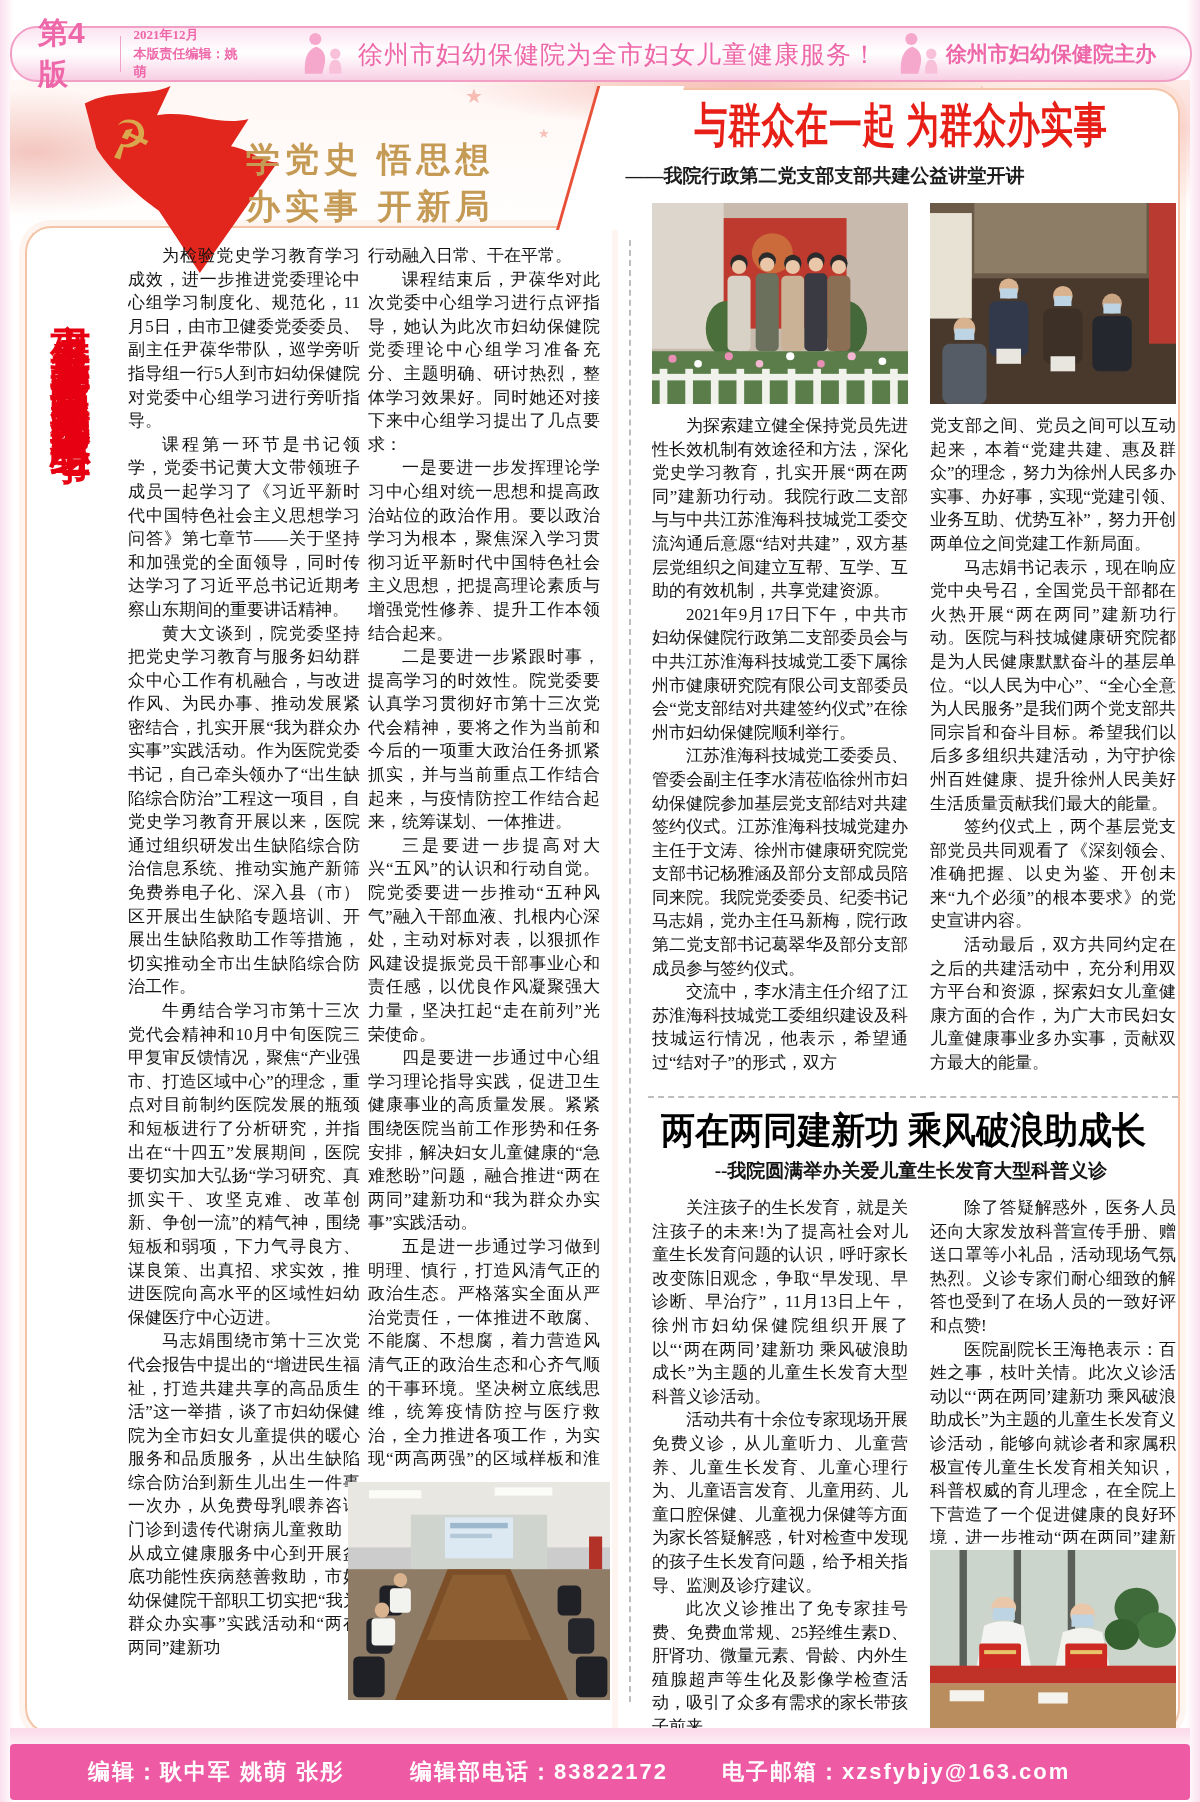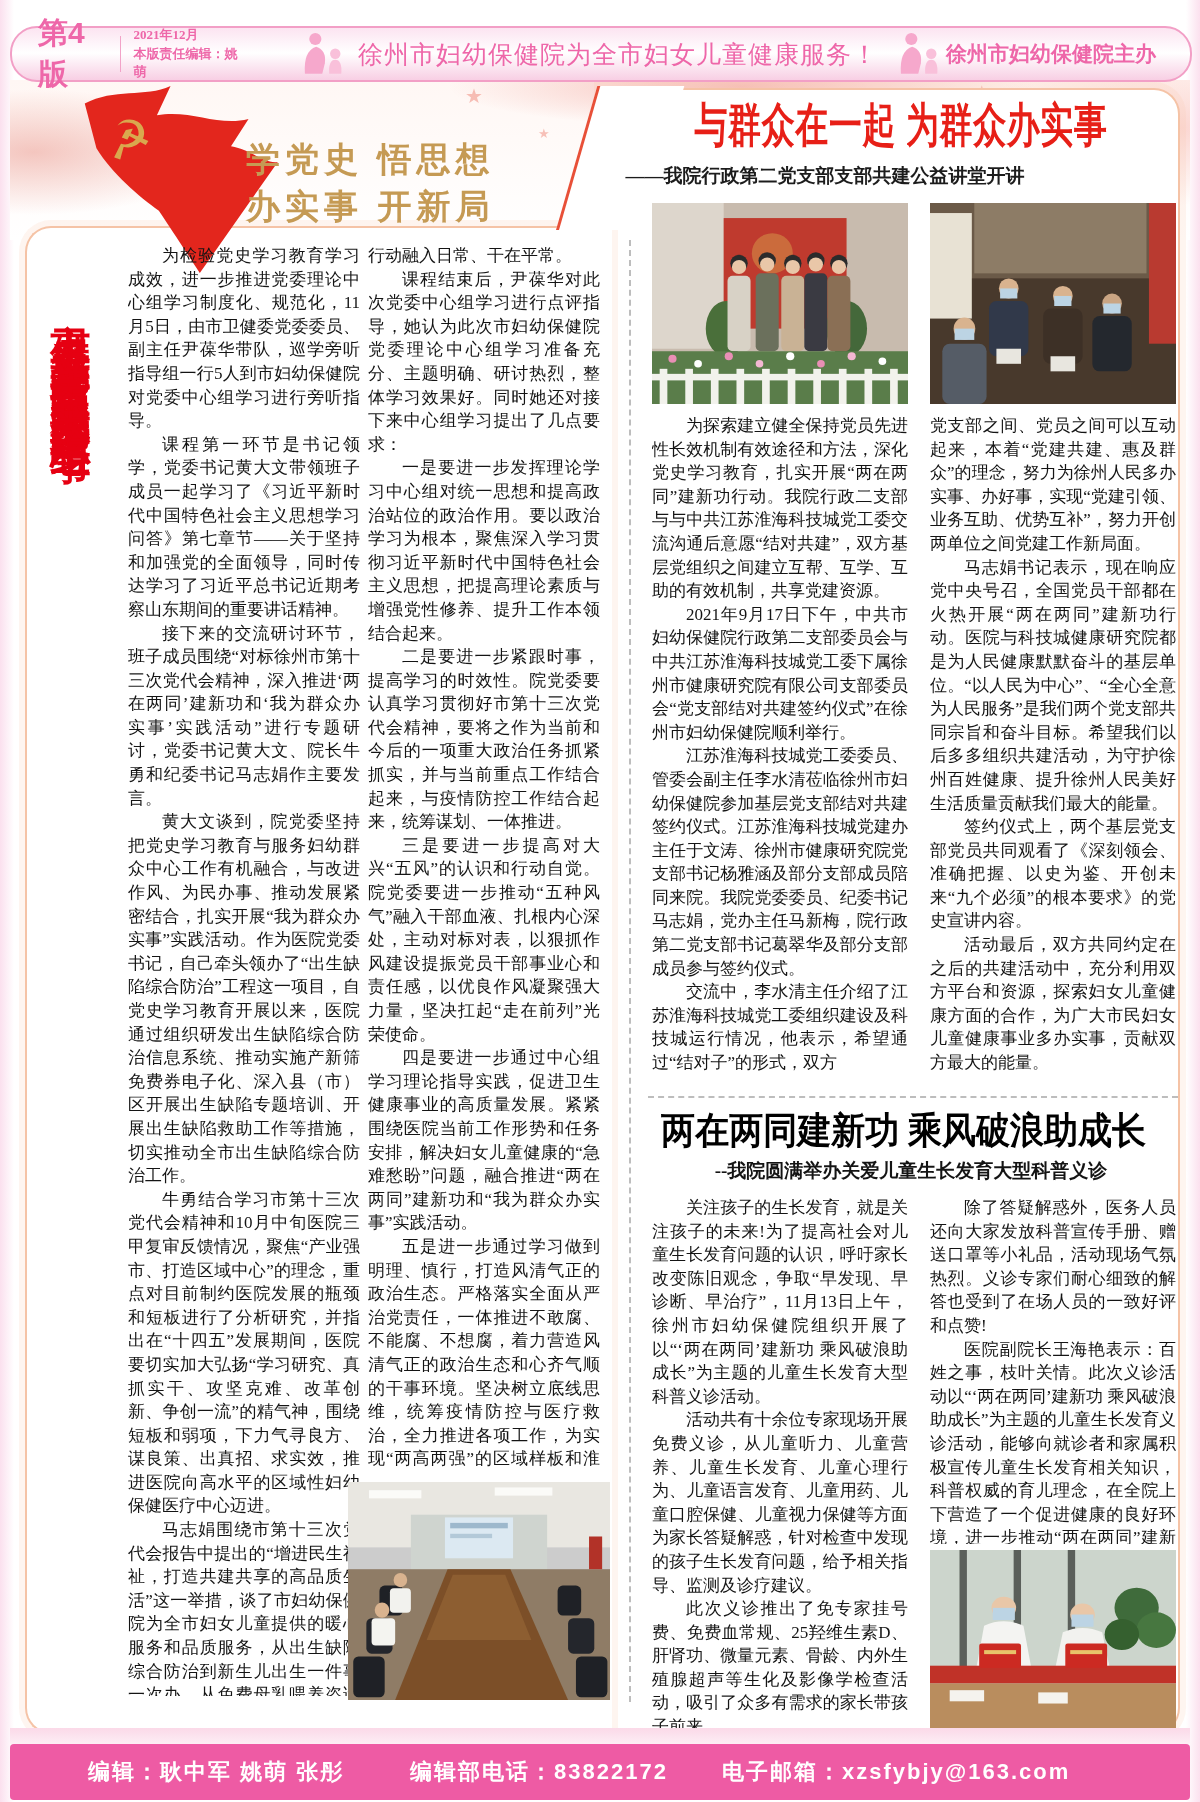--- a/index.html
+++ b/index.html
@@ -134,21 +134,20 @@
   <div class="abs t1">
     <span>与群众在一起 为群众办实事</span>
   </div>
   <div class="abs st1">——我院行政第二党支部支部共建公益讲堂开讲</div>
 
   <div class="abs vhead">市卫健委党委巡学旁听指导组参加我院党委理论中心组学习</div>
 
   <div class="abs bt c-l1">
     <p>为检验党史学习教育学习成效，进一步推进党委理论中心组学习制度化、规范化，11月5日，由市卫健委党委委员、副主任尹葆华带队，巡学旁听指导组一行5人到市妇幼保健院对党委中心组学习进行旁听指导。</p>
     <p>课程第一环节是书记领学，党委书记黄大文带领班子成员一起学习了《习近平新时代中国特色社会主义思想学习问答》第七章节——关于坚持和加强党的全面领导，同时传达学习了习近平总书记近期考察山东期间的重要讲话精神。</p>
-    <p>接下来的交流研讨环节，班子成员围绕“对标徐州市第十三次党代会精神，深入推进‘两在两同’建新功和‘我为群众办实事’实践活动”进行专题研讨，党委书记黄大文、院长牛勇和纪委书记马志娟作主要发言。</p>
     <p>黄大文谈到，院党委坚持把党史学习教育与服务妇幼群众中心工作有机融合，与改进作风、为民办事、推动发展紧密结合，扎实开展“我为群众办实事”实践活动。作为医院党委书记，自己牵头领办了“出生缺陷综合防治”工程这一项目，自党史学习教育开展以来，医院通过组织研发出生缺陷综合防治信息系统、推动实施产新筛免费券电子化、深入县（市）区开展出生缺陷专题培训、开展出生缺陷救助工作等措施，切实推动全市出生缺陷综合防治工作。</p>
     <p>牛勇结合学习市第十三次党代会精神和10月中旬医院三甲复审反馈情况，聚焦“产业强市、打造区域中心”的理念，重点对目前制约医院发展的瓶颈和短板进行了分析研究，并指出在“十四五”发展期间，医院要切实加大弘扬“学习研究、真抓实干、攻坚克难、改革创新、争创一流”的精气神，围绕短板和弱项，下力气寻良方、谋良策、出真招、求实效，推进医院向高水平的区域性妇幼保健医疗中心迈进。</p>
     <p>马志娟围绕市第十三次党代会报告中提出的“增进民生福祉，打造共建共享的高品质生活”这一举措，谈了市妇幼保健院为全市妇女儿童提供的暖心服务和品质服务，从出生缺陷综合防治到新生儿出生一件事一次办，从免费母乳喂养咨询门诊到遗传代谢病儿童救助，从成立健康服务中心到开展盆底功能性疾病慈善救助，市妇幼保健院干部职工切实把“我为群众办实事”实践活动和“两在两同”建新功</p>
   </div>
   <div class="abs bt c-l2">
     <p class="cont">行动融入日常、干在平常。</p>
     <p>课程结束后，尹葆华对此次党委中心组学习进行点评指导，她认为此次市妇幼保健院党委理论中心组学习准备充分、主题明确、研讨热烈，整体学习效果好。同时她还对接下来中心组学习提出了几点要求：</p>
     <p>一是要进一步发挥理论学习中心组对统一思想和提高政治站位的政治作用。要以政治学习为根本，聚焦深入学习贯彻习近平新时代中国特色社会主义思想，把提高理论素质与增强党性修养、提升工作本领结合起来。</p>
     <p>二是要进一步紧跟时事，提高学习的时效性。院党委要认真学习贯彻好市第十三次党代会精神，要将之作为当前和今后的一项重大政治任务抓紧抓实，并与当前重点工作结合起来，与疫情防控工作结合起来，统筹谋划、一体推进。</p>
     <p>三是要进一步提高对大兴“五风”的认识和行动自觉。院党委要进一步推动“五种风气”融入干部血液、扎根内心深处，主动对标对表，以狠抓作风建设提振党员干部事业心和责任感，以优良作风凝聚强大力量，坚决扛起“走在前列”光荣使命。</p>

